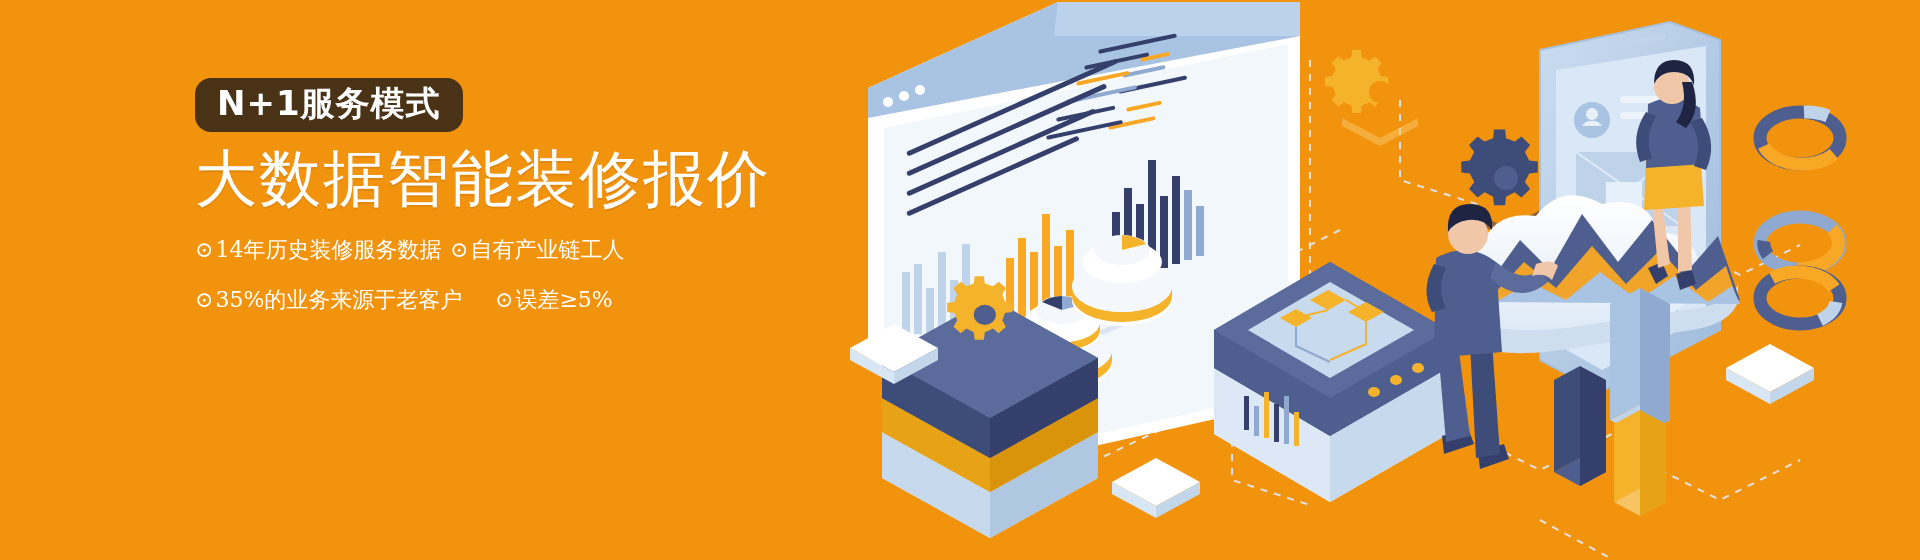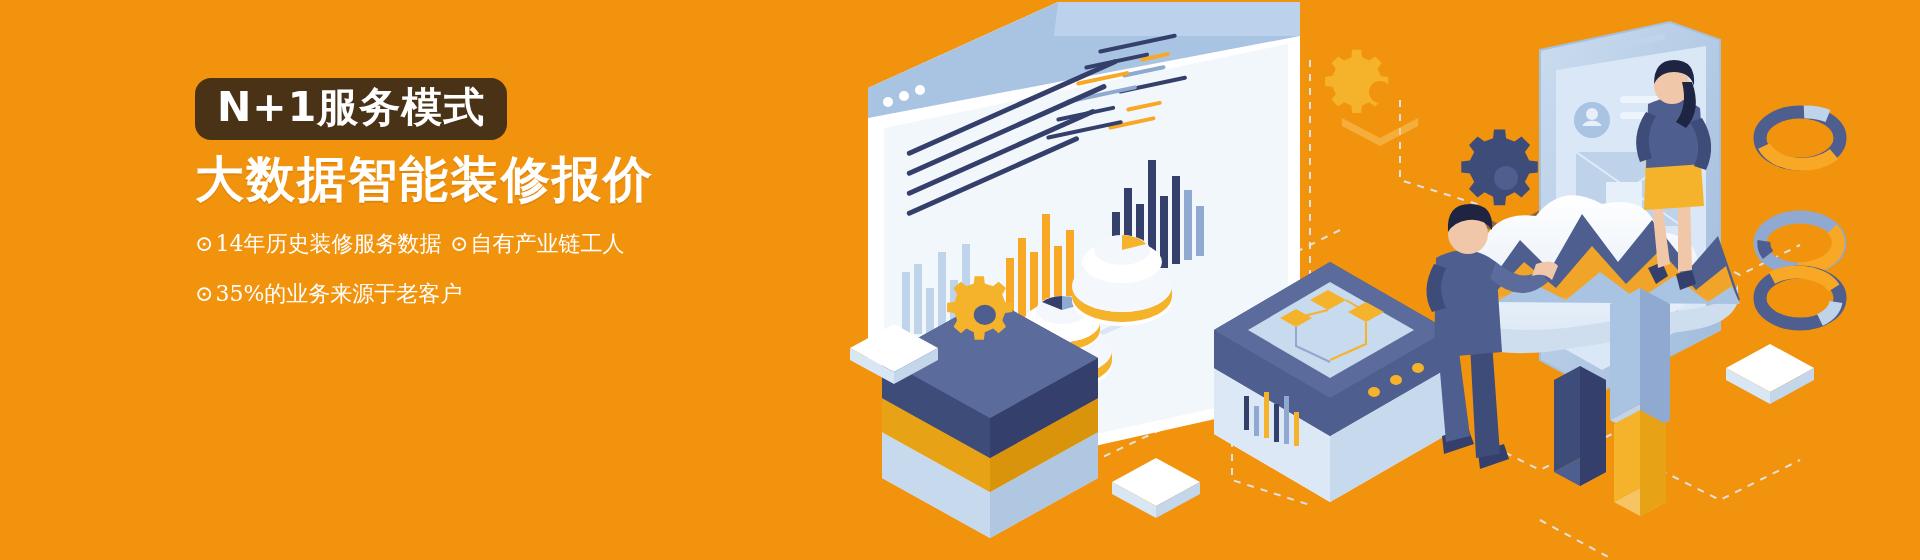--- a/index.html
+++ b/index.html
@@ -15,33 +15,33 @@
   }
 
   
   .text-block{
     position:absolute;left:195px;top:78px;width:720px;
   }
   .badge{
     display:inline-block;
     background:#4A3217;
     color:#FFFFFF;
-    font-size:41px;
+    font-size:34px;
     font-weight:bold;
     letter-spacing:1px;
     padding:6px 22px 9px 22px;
     border-radius:16px;
     line-height:1.15;
     font-family:"DejaVu Sans","Liberation Sans",sans-serif;
   }
   .headline{
     margin-top:14px;
     color:#FFFFFF;
-    font-size:49px;
-    font-weight:bold;
+    font-size:62px;
+    font-weight:normal;
     letter-spacing:2px;
     line-height:1.08;
     font-family:"DejaVu Sans","Liberation Sans",sans-serif;
     text-shadow:0 2px 0 rgba(150,85,0,0.18);
   }
   .bullets{
     margin-top:26px;
     display:flex;
     flex-wrap:wrap;
     width:560px;
@@ -82,20 +82,23 @@
 
     <div class="bullets">
       <div class="bullet col-left">
         <span class="dot">⊙</span><span>14年历史装修服务数据</span>
       </div>
       <div class="bullet col-right">
         <span class="dot">⊙</span><span>自有产业链工人</span>
       </div>
       <div class="bullet col-right">
         <span class="dot">⊙</span><span>35%的业务来源于老客户</span>
+      </div>
+      <div class="bullet col-left">
+        <span class="dot">⊙</span><span>误差≥5%</span>
       </div>
     </div>
   </div>
 
   <div id="art">
   <svg viewBox="0 0 1080 560" xmlns="http://www.w3.org/2000/svg">
     <defs>
       <linearGradient id="cloudG" x1="0" y1="0" x2="0" y2="1">
         <stop offset="0" stop-color="#FFFFFF"></stop>
             <stop offset="1" stop-color="#DCE8F6"></stop>

